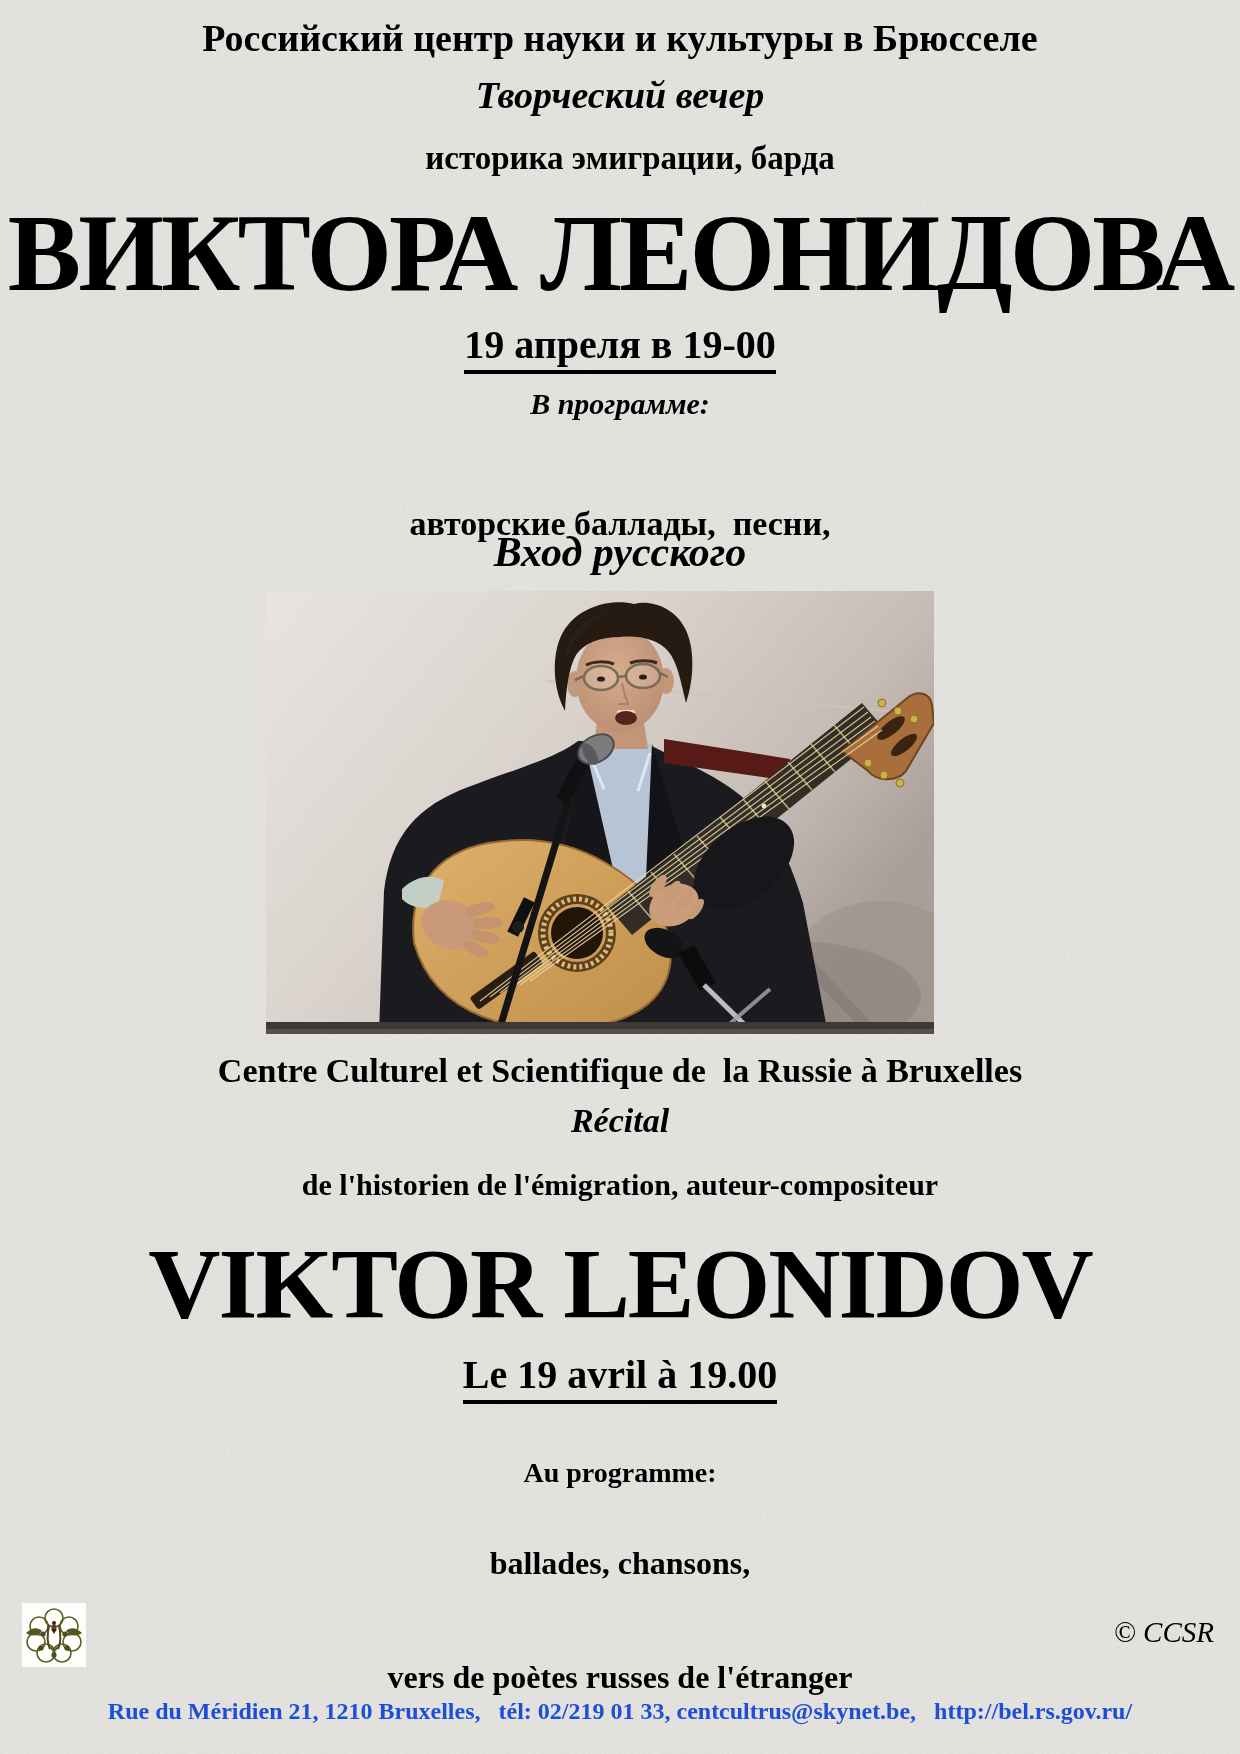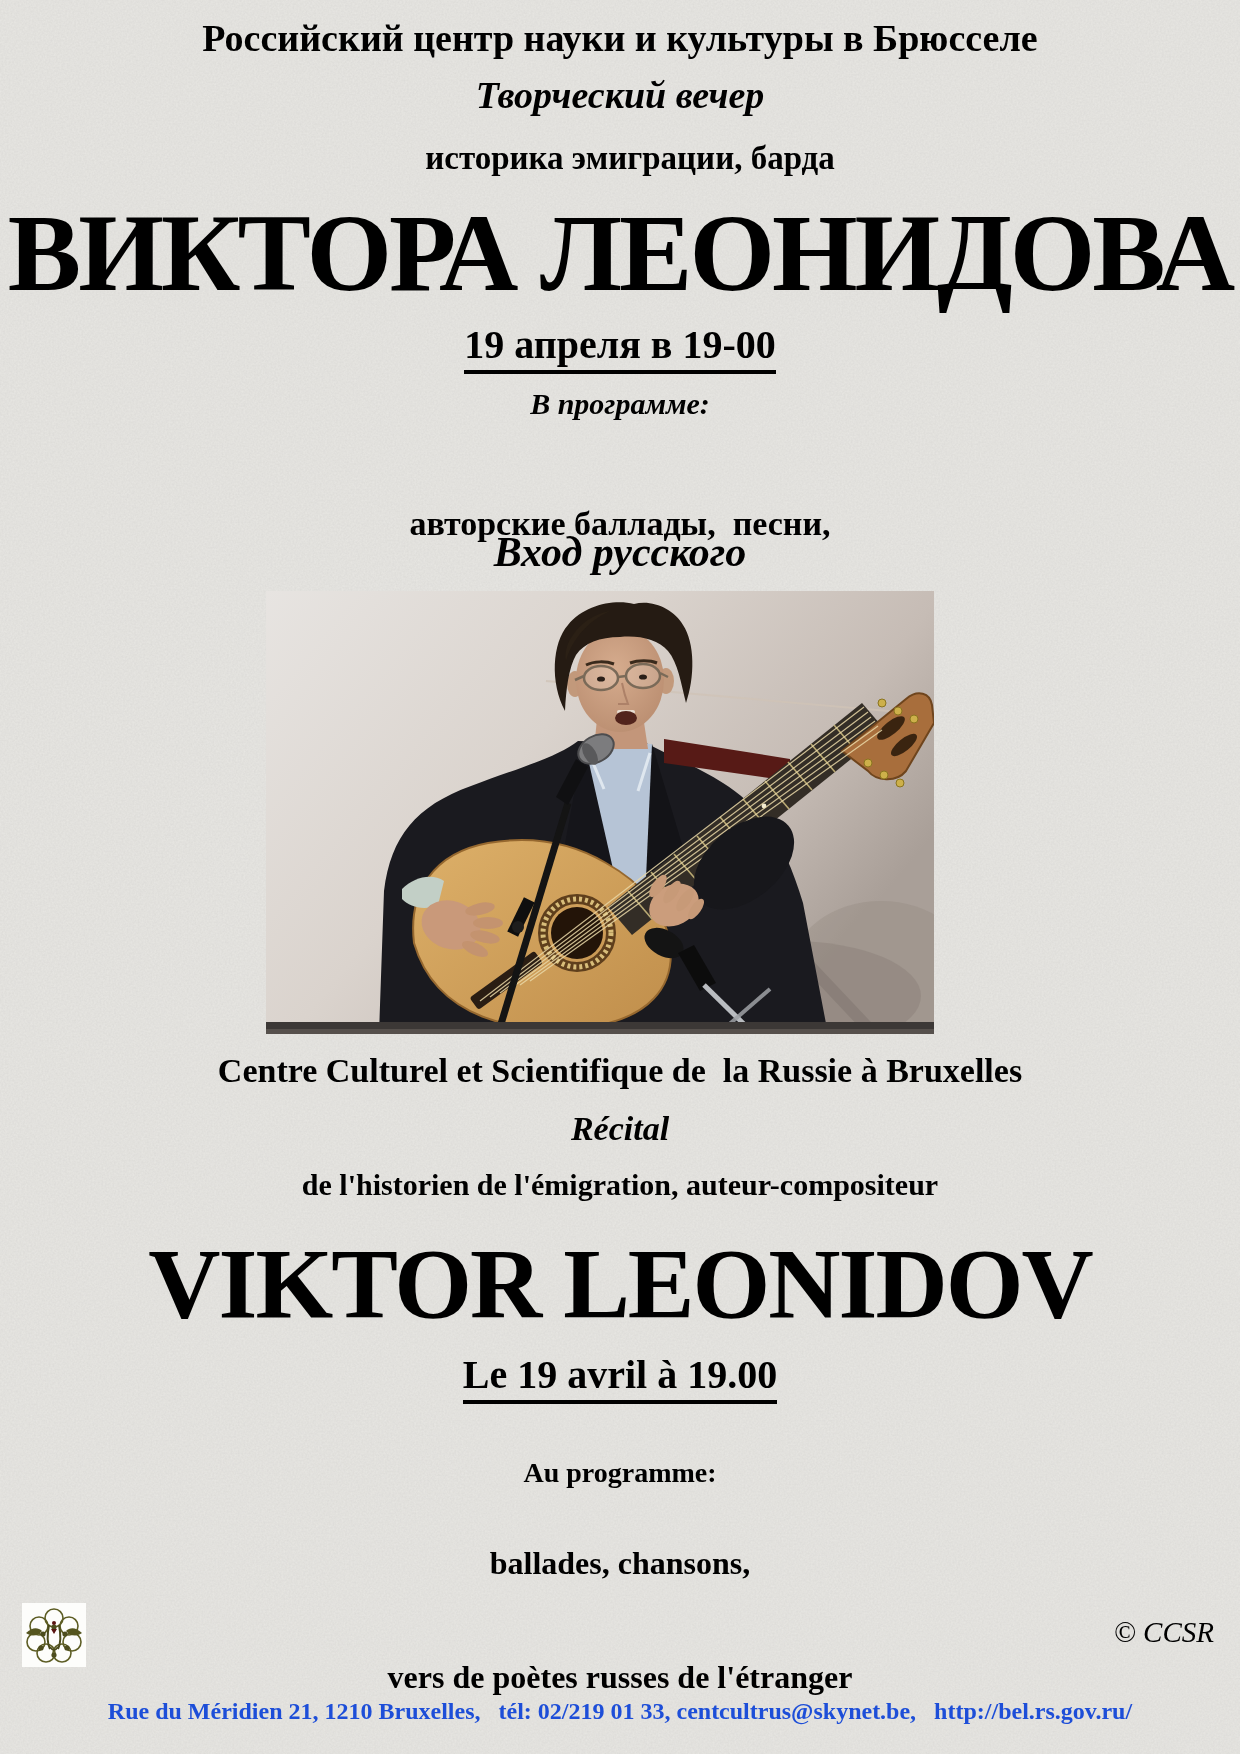--- a/index.html
+++ b/index.html
@@ -19,21 +19,21 @@
   .h1ru{top:198px;font-size:110px;line-height:110px;font-weight:bold;letter-spacing:-3px;white-space:nowrap;}
   .h1fr{top:1232px;font-size:100px;line-height:104px;font-weight:bold;letter-spacing:-2px;white-space:nowrap;}
   .l-org{top:16px;font-size:38px;line-height:44px;}
   .l-event{top:72px;font-size:38px;line-height:46px;}
   .l-desc{top:138px;font-size:33px;line-height:40px;padding-left:20px;}
   .l-rudate{top:321px;font-size:40px;line-height:48px;}
   .l-vprog{top:386px;font-size:30px;line-height:36px;}
   .l-ruprog{top:434px;font-size:34px;line-height:36px;}
   .l-ruentry{top:527px;font-size:42px;line-height:50px;}
   .l-venue{top:1050px;font-size:34px;line-height:42px;}
-  .l-recital{top:1100px;font-size:34px;line-height:42px;margin-top:8px;}
+  .l-recital{top:1100px;font-size:34px;line-height:42px;}
   .l-subtitle{top:1166px;font-size:30px;line-height:38px;}
   .l-frdate{top:1351px;font-size:40px;line-height:48px;}
   .l-auprog{top:1456px;font-size:28px;line-height:34px;}
   .l-frprog{top:1468px;font-size:32px;line-height:38px;}
   .l-frentry{top:1605px;font-size:44px;line-height:52px;}
   .l-contact{top:1696px;font-size:24px;line-height:30px;color:#1d4ed8;}
   .underline{border-bottom:4px solid #000;padding-bottom:3px;}
   .photo-frame{position:absolute;left:266px;top:591px;width:668px;height:443px;z-index:1;}
   .logo-frame{position:absolute;left:22px;top:1603px;width:64px;height:64px;z-index:1;background:#fdfdfb;}
   .copyright{position:absolute;right:26px;top:1616px;z-index:1;font-size:29px;font-style:italic;white-space:pre;}

